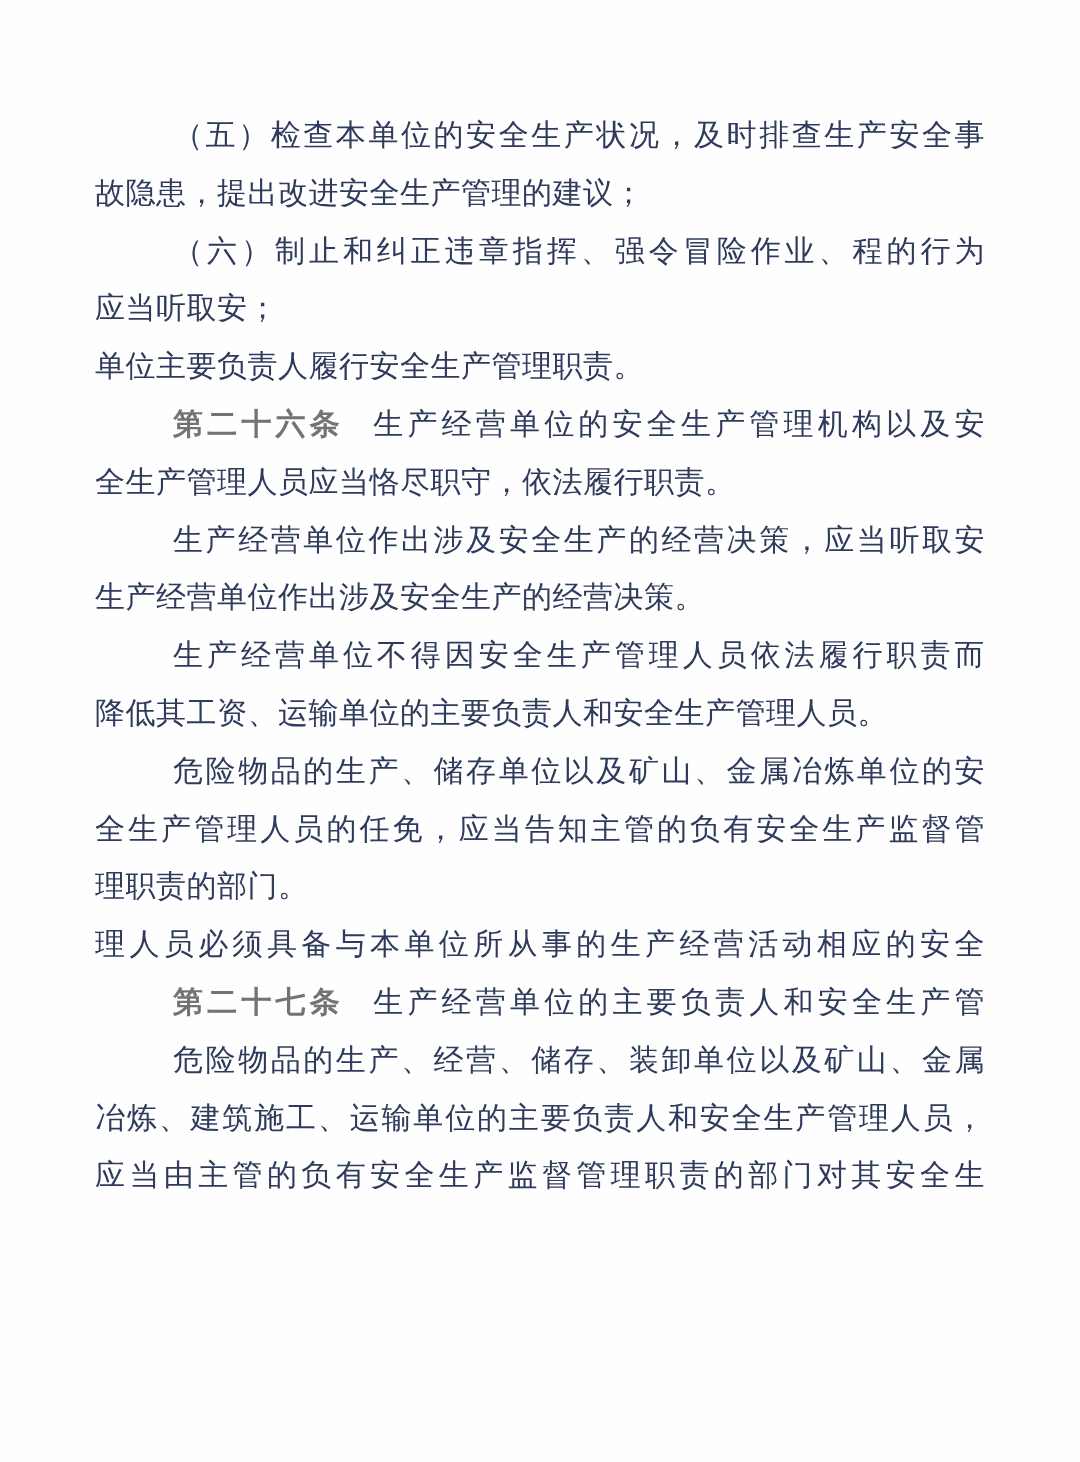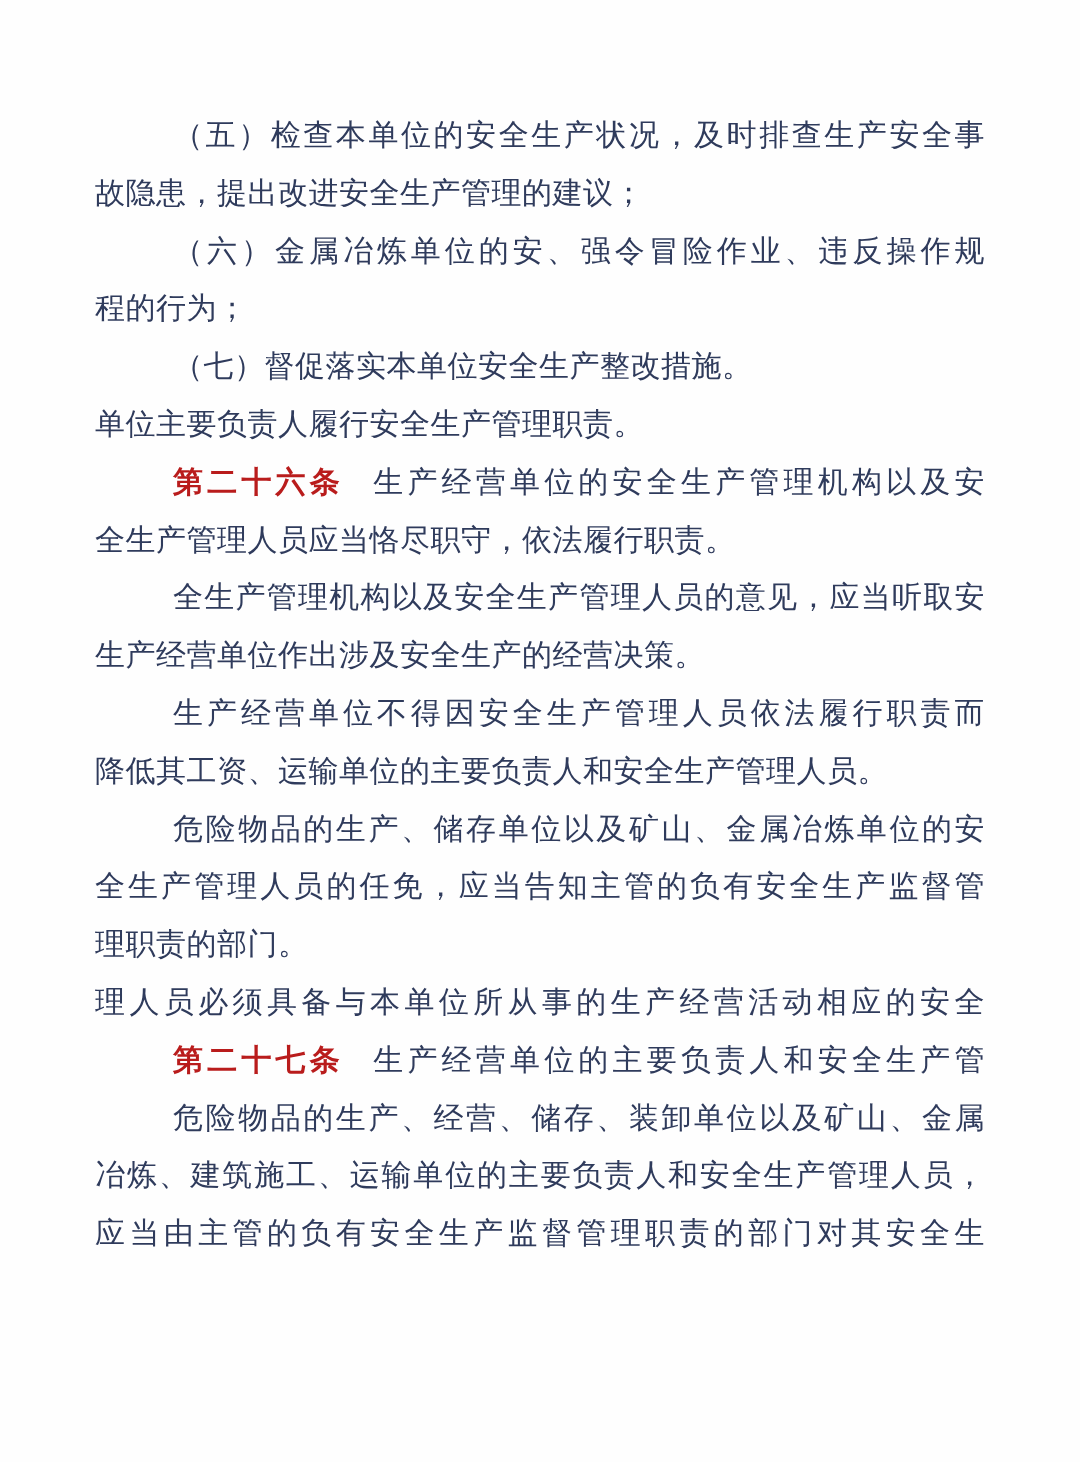--- a/index.html
+++ b/index.html
@@ -33,42 +33,41 @@
   .line.fill {
     white-space: normal;
     text-align: justify;
     text-align-last: justify;
   }
   .line.indent {
     padding-left: 78px;
   }
   .line b {
     font-weight: 700;
-    color: #b91c1c;
+    color: #737373;
     font-family: "Liberation Sans", "DejaVu Sans", sans-serif;
   }
   .gap {
     display: inline-block;
     width: 0.85em;
   }
 </style>
 </head>
 <body>
 
 <div class="page">
   <div class="doc-body">
       <div class="line indent fill">（五）检查本单位的安全生产状况，及时排查生产安全事</div>
       <div class="line">故隐患，提出改进安全生产管理的建议；</div>
-      <div class="line indent fill">（六）金属冶炼单位的安、强令冒险作业、违反操作规</div>
-      <div class="line">程的行为；</div>
-      <div class="line indent">（七）督促落实本单位安全生产整改措施。</div>
+      <div class="line indent fill">（六）制止和纠正违章指挥、强令冒险作业、程的行为</div>
+      <div class="line">应当听取安；</div>
       <div class="line">单位主要负责人履行安全生产管理职责。</div>
       <div class="line indent fill"><b>第二十六条</b><span class="gap"></span>生产经营单位的安全生产管理机构以及安</div>
       <div class="line">全生产管理人员应当恪尽职守，依法履行职责。</div>
-      <div class="line indent fill">全生产管理机构以及安全生产管理人员的意见，应当听取安</div>
+      <div class="line indent fill">生产经营单位作出涉及安全生产的经营决策，应当听取安</div>
       <div class="line">生产经营单位作出涉及安全生产的经营决策。</div>
       <div class="line indent fill">生产经营单位不得因安全生产管理人员依法履行职责而</div>
       <div class="line">降低其工资、运输单位的主要负责人和安全生产管理人员。</div>
       <div class="line indent fill">危险物品的生产、储存单位以及矿山、金属冶炼单位的安</div>
       <div class="line fill">全生产管理人员的任免，应当告知主管的负有安全生产监督管</div>
       <div class="line">理职责的部门。</div>
       <div class="line fill">理人员必须具备与本单位所从事的生产经营活动相应的安全</div>
       <div class="line indent fill"><b>第二十七条</b><span class="gap"></span>生产经营单位的主要负责人和安全生产管</div>
       <div class="line indent fill">危险物品的生产、经营、储存、装卸单位以及矿山、金属</div>
       <div class="line fill">冶炼、建筑施工、运输单位的主要负责人和安全生产管理人员，</div>

